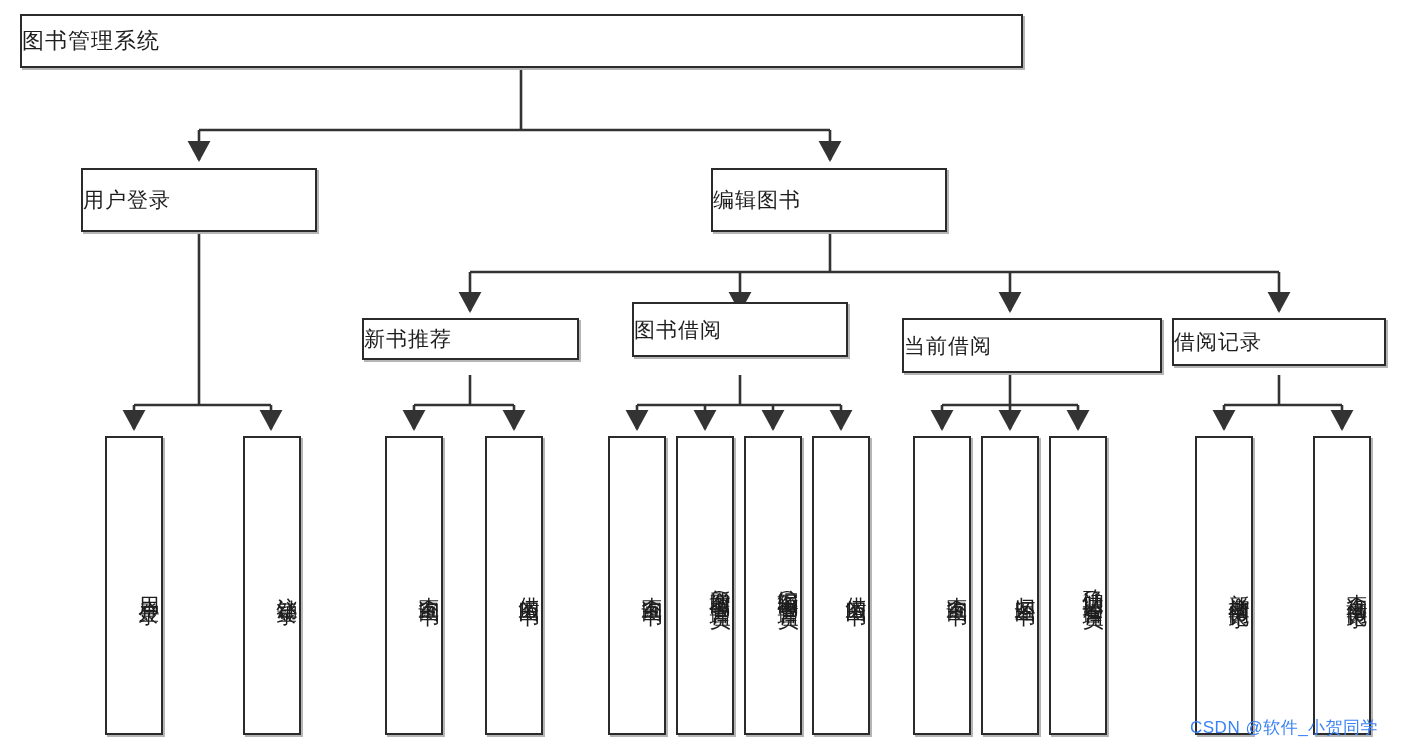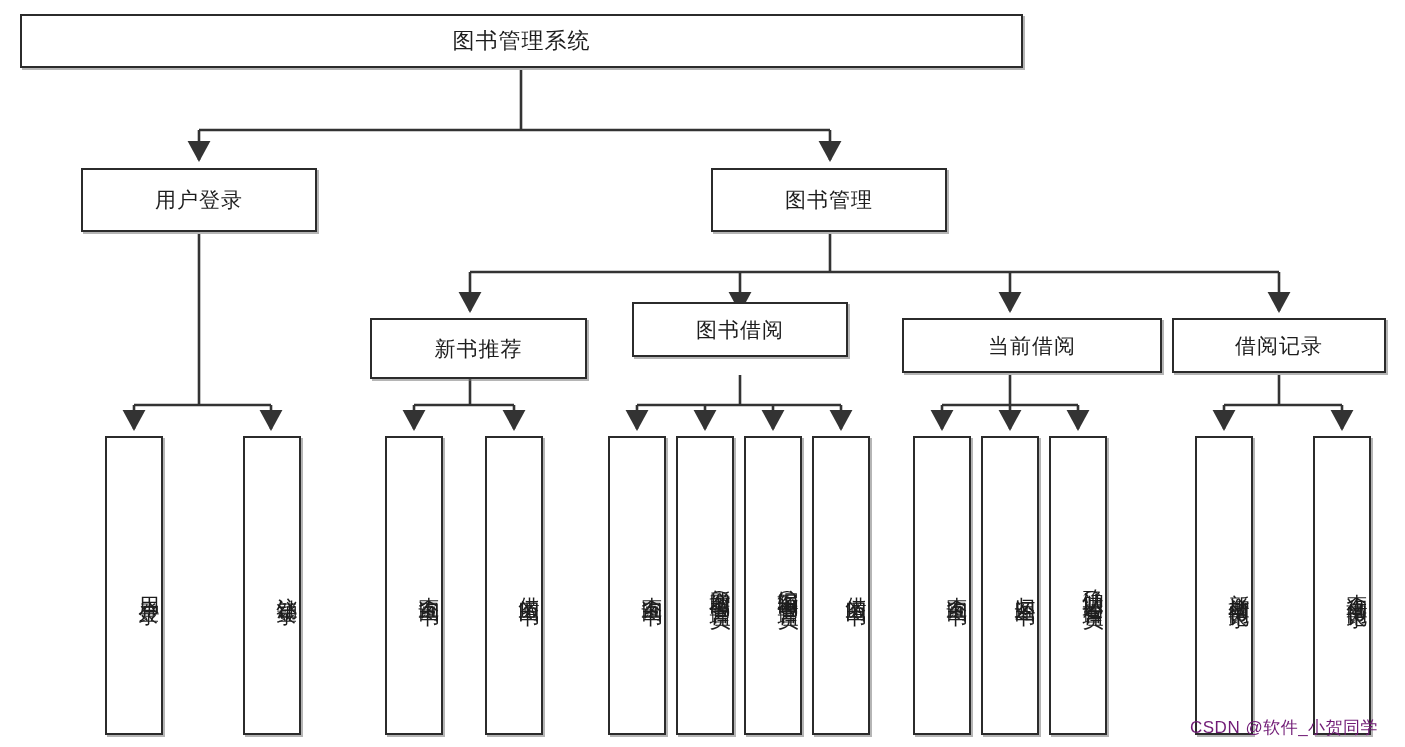--- a/index.html
+++ b/index.html
@@ -26,21 +26,20 @@
     pointer-events: none;
   }
   .node {
     position: absolute;
     box-sizing: border-box;
     background: #ffffff;
     border: 2px solid #2b2b2b;
     box-shadow: 2px 2px 0 rgba(120,120,120,0.55);
     display: flex;
     align-items: center;
-    justify-content: center;
     color: #1d1d1d;
     z-index: 2;
   }
   .node.horiz {
     font-size: 21px;
     letter-spacing: 1px;
     line-height: 1.1;
   }
   .node.root {
     font-size: 22px;
@@ -56,21 +55,21 @@
     align-items: flex-start;
     justify-content: center;
   }
   .node.vert .vlabel {
     writing-mode: vertical-rl;
     text-orientation: upright;
     white-space: nowrap;
   }
   .watermark {
     position: absolute;
-    color: #701a75;
+    color: #3b82f6;
     font-size: 17px;
     letter-spacing: 0.5px;
     z-index: 5;
     white-space: nowrap;
     user-select: none;
   }
 </style>
 </head>
 <body>
 
@@ -132,36 +131,36 @@
 
   <div class="node horiz root" style="left:20px; top:14px; width:1003px; height:54px;">
     <span>图书管理系统</span>
   </div>
 
   <div class="node horiz" style="left:81px; top:168px; width:236px; height:64px;">
     <span>用户登录</span>
   </div>
 
   <div class="node horiz" style="left:711px; top:168px; width:236px; height:64px;">
-    <span>图书管理</span>
-  </div>
-
-  <div class="node horiz" style="left:370px; top:318px; width:217px; height:61px;">
+    <span>编辑图书</span>
+  </div>
+
+  <div class="node horiz" style="left:362px; top:318px; width:217px; height:42px;">
     <span>新书推荐</span>
   </div>
 
   <div class="node horiz" style="left:632px; top:302px; width:216px; height:55px;">
     <span>图书借阅</span>
   </div>
 
   <div class="node horiz" style="left:902px; top:318px; width:260px; height:55px;">
     <span>当前借阅</span>
   </div>
 
-  <div class="node horiz" style="left:1172px; top:318px; width:214px; height:55px;">
+  <div class="node horiz" style="left:1172px; top:318px; width:214px; height:48px;">
     <span>借阅记录</span>
   </div>
 
   <div class="node vert" style="left:105px; top:436px; width:58px; height:299px;">
     <span class="vlabel">用户登录</span>
   </div>
 
   <div class="node vert" style="left:243px; top:436px; width:58px; height:299px;">
     <span class="vlabel">注销登录</span>
   </div>

